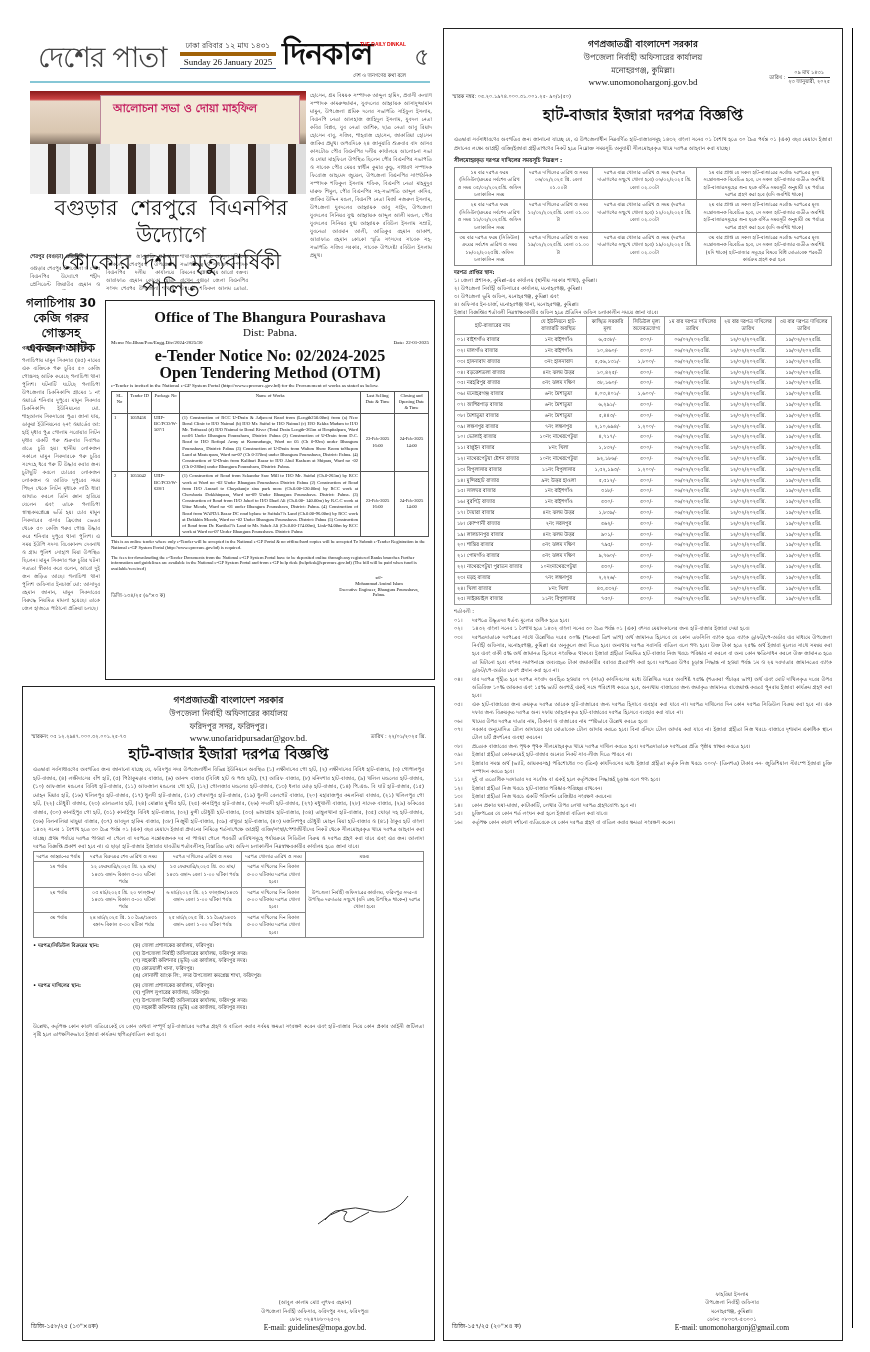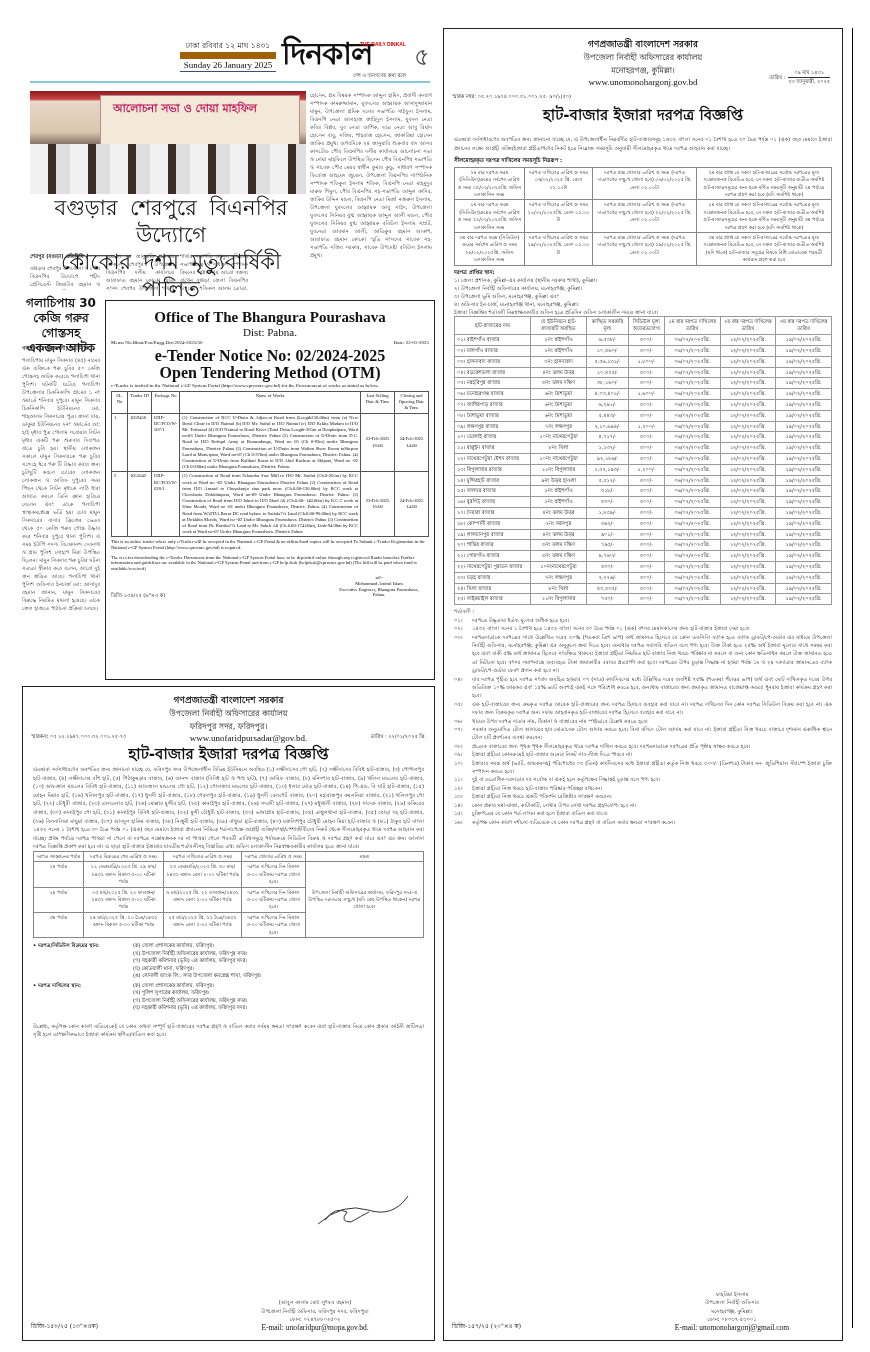--- a/index.html
+++ b/index.html
@@ -1,20 +1,20 @@
 <!DOCTYPE html>
 <html><head>
 <meta charset="utf-8">
 <style>
 *{box-sizing:border-box;margin:0;padding:0}
 body{width:870px;height:1352px;background:#fff;font-family:"DejaVu Serif",serif;color:#111;position:relative;overflow:hidden}
 .masthead{position:absolute;left:30px;top:30px;width:400px;height:50px}
 .mast-section{position:absolute;left:8px;top:6px;font-family:"DejaVu Sans",sans-serif;font-size:28px;color:#444;font-weight:300;letter-spacing:-1px}
 .mast-date{position:absolute;left:150px;top:10px;width:96px;text-align:center;font-size:8px;line-height:12px}
-.mast-date .bn{border-bottom:7px solid #a16207;font-family:"DejaVu Sans",sans-serif;font-size:7.5px}
+.mast-date .bn{border-bottom:4px solid #a16207;font-family:"DejaVu Sans",sans-serif;font-size:7.5px}
 .mast-date .en{border-bottom:1px solid #36507a;font-family:"Liberation Serif",serif;font-size:9px}
 .mast-logo{position:absolute;left:252px;top:8px;width:128px;height:46px}
 .mast-logo .name{font-family:"DejaVu Sans",sans-serif;font-weight:bold;font-size:30px;line-height:32px;letter-spacing:-1px}
 .mast-logo .eng{position:absolute;right:4px;top:3px;font-size:5px;color:#d00;font-family:"Liberation Sans",sans-serif;font-weight:bold}
 .mast-logo .tag{position:absolute;right:4px;top:34px;font-size:5px;font-family:"DejaVu Sans",sans-serif}
 .mast-page{position:absolute;left:384px;top:8px;font-size:24px;font-family:"DejaVu Sans",sans-serif;color:#444}
 .mast-rule{position:absolute;left:0;top:81px;width:430px;height:2px;background:#86c7d6}
 .photo{position:absolute;left:30px;top:91px;width:276px;height:103px;background:linear-gradient(180deg,#8b1a1a 0%,#c44 8%,#e8d8c8 10%,#d9c6b0 40%,#6a5a4e 55%,#e2e2e2 75%,#c8c8c8 100%);overflow:hidden}
 .photo .banner{position:absolute;left:70px;top:4px;width:200px;height:50px;background:#f3e9d8;border:1px solid #b89;text-decoration:underline;}
 .photo .banner span{position:absolute;left:12px;top:4px;font-family:"DejaVu Sans",sans-serif;font-size:11px;color:#c2185b;font-weight:bold}
@@ -49,20 +49,21 @@
 .m-table td,.m-table th{border:1px solid #999;font-family:"DejaVu Sans",sans-serif;font-size:5px;line-height:7.8px;padding:1px 2px;text-align:center;vertical-align:middle;font-weight:normal}
 .m-table td.left{text-align:left}
 .cond{display:flex;font-family:"DejaVu Sans",sans-serif;font-size:5.2px;line-height:8.4px;padding:0 10px}
 .cond .no{width:18px;flex:none}
 .right-margin{position:absolute;left:852px;top:28px;width:1px;height:1300px;background:#000}
 </style>
 </head>
 <body>
 
 <div class="masthead">
+  <div class="mast-section">দেশের পাতা</div>
   <div class="mast-date">
     <div class="bn">ঢাকা রবিবার ১২ মাঘ ১৪৩১</div>
     <div class="en">Sunday 26 January 2025</div>
   </div>
   <div class="mast-logo">
     <span class="eng">THE DAILY DINKAL</span>
     <div class="name">দিনকাল</div>
     <span class="tag">দেশ ও জনগণের কথা বলে</span>
   </div>
   <div class="mast-page">৫</div>
@@ -214,21 +215,21 @@
   </div>
   <div class="gov-body" style="margin-top:6px">উল্লেখ্য, কর্তৃপক্ষ কোন কারণ ব্যতিরেকেই যে কোন অথবা সম্পূর্ণ হাট-বাজারের দরপত্র গ্রহণ ও বাতিল করার সর্বময় ক্ষমতা সংরক্ষণ করেন এবং হাট-বাজার নিয়ে কোন প্রকার আইনী জটিলতা সৃষ্টি হলে তাৎক্ষণিকভাবে ইজারা কার্যক্রম স্থগিত/বাতিল করা হবে।</div>
   <svg style="position:absolute;left:290px;top:505px" width="100" height="40">
     <path d="M5 32 Q30 10 55 18 T95 4" stroke="#333" fill="none" stroke-width="1"></path>
     <path d="M12 28 q10 -14 22 -8 q-8 10 4 10 q10 -6 18 -10" stroke="#333" fill="none" stroke-width="1"></path>
   </svg>
   <div class="sign" style="position:absolute;right:14px;bottom:8px;width:210px">
     <div>(আবুল কালাম মোঃ লুৎফর রহমান)</div>
     <div>উপজেলা নির্বাহী অফিসার, ফরিদপুর সদর, ফরিদপুর।</div>
     <div>ফোন: ০২৪৭৮৮০২৫০২</div>
-    <div class="mail">E-mail: unofaridpur@mopa.gov.bd.</div>
+    <div class="mail">E-mail: guidelines@mopa.gov.bd.</div>
   </div>
   <div class="code" style="position:absolute;left:8px;bottom:8px">ডিজি-১৫৮/২৫ (১৩"×৪ক)</div>
 </div>
 
 <div class="box" style="left:443px;top:28px;width:400px;height:1313px">
   <div style="height:8px"></div>
   <div class="gov-h1">গণপ্রজাতন্ত্রী বাংলাদেশ সরকার</div>
   <div class="gov-h2">উপজেলা নির্বাহী অফিসারের কার্যালয়</div>
   <div class="gov-h2">মনোহরগঞ্জ, কুমিল্লা।</div>
   <div style="position:relative;height:14px">

